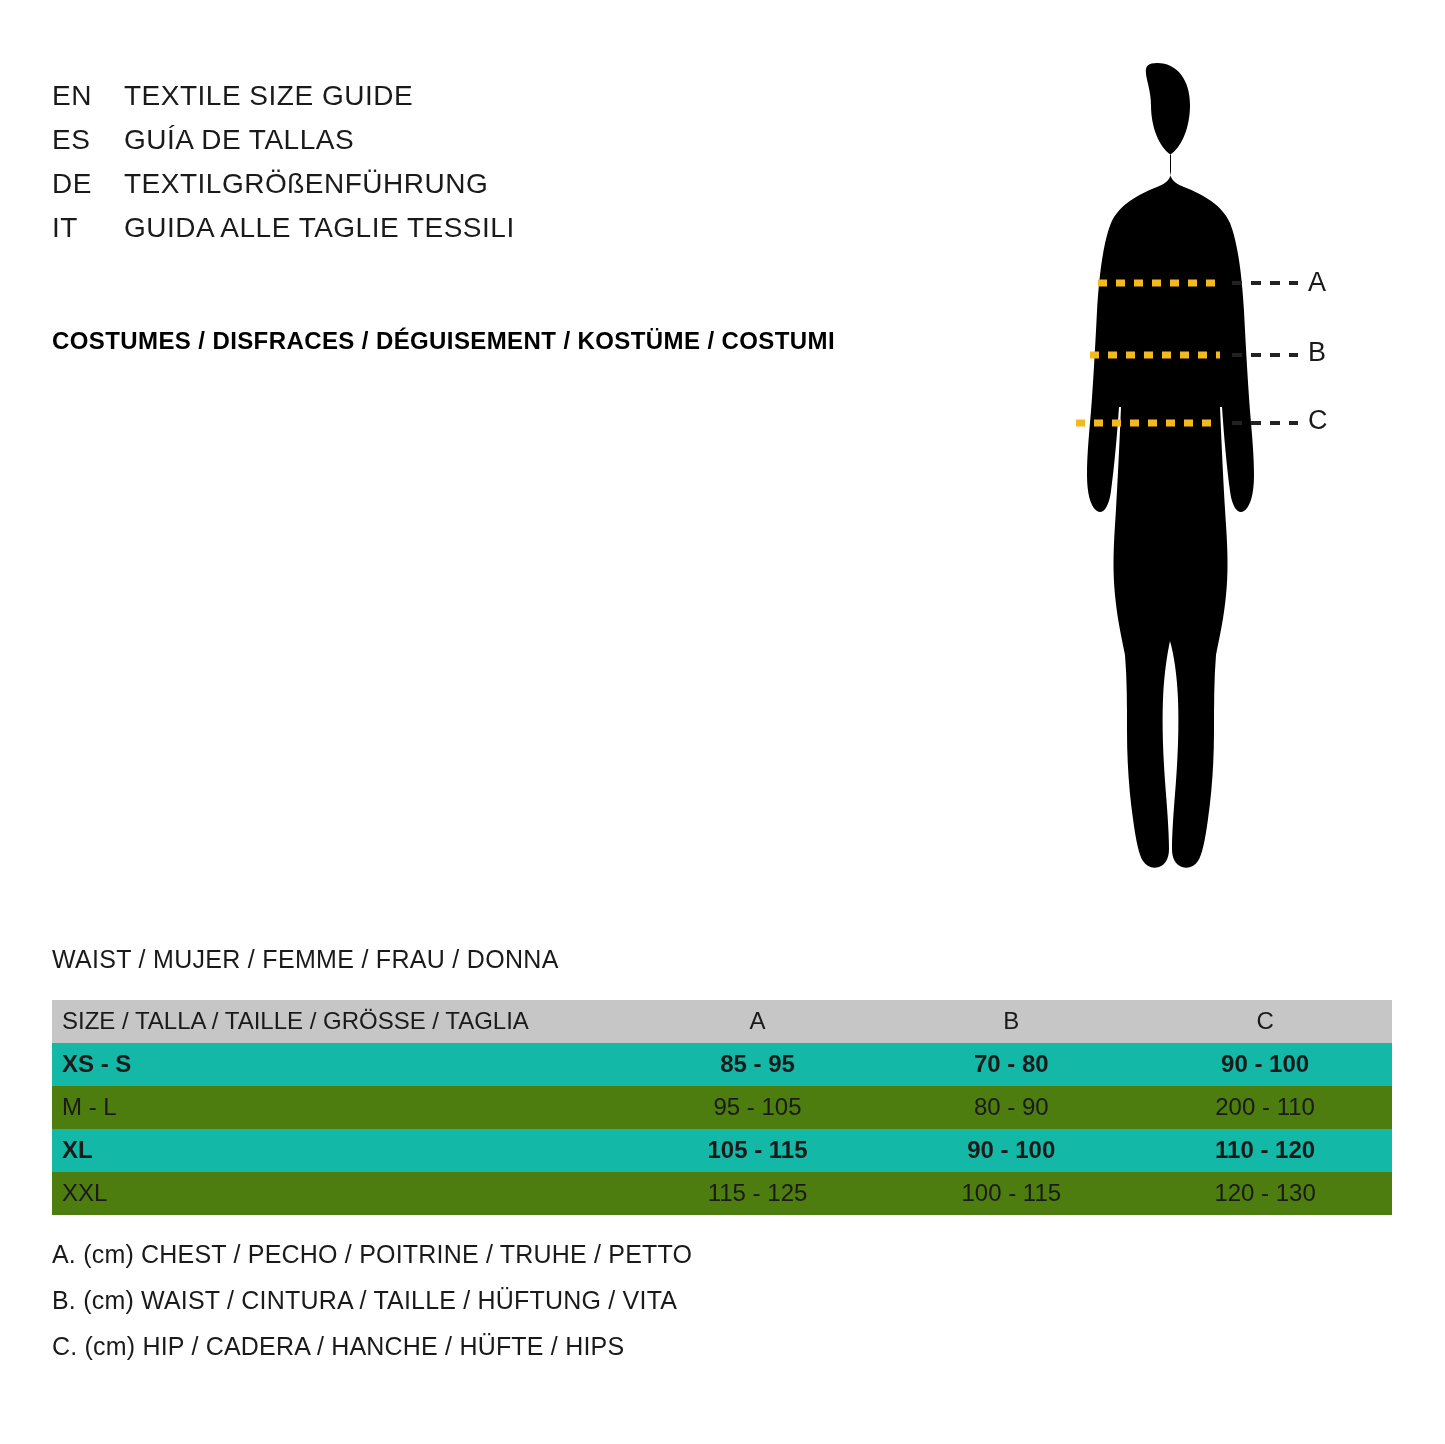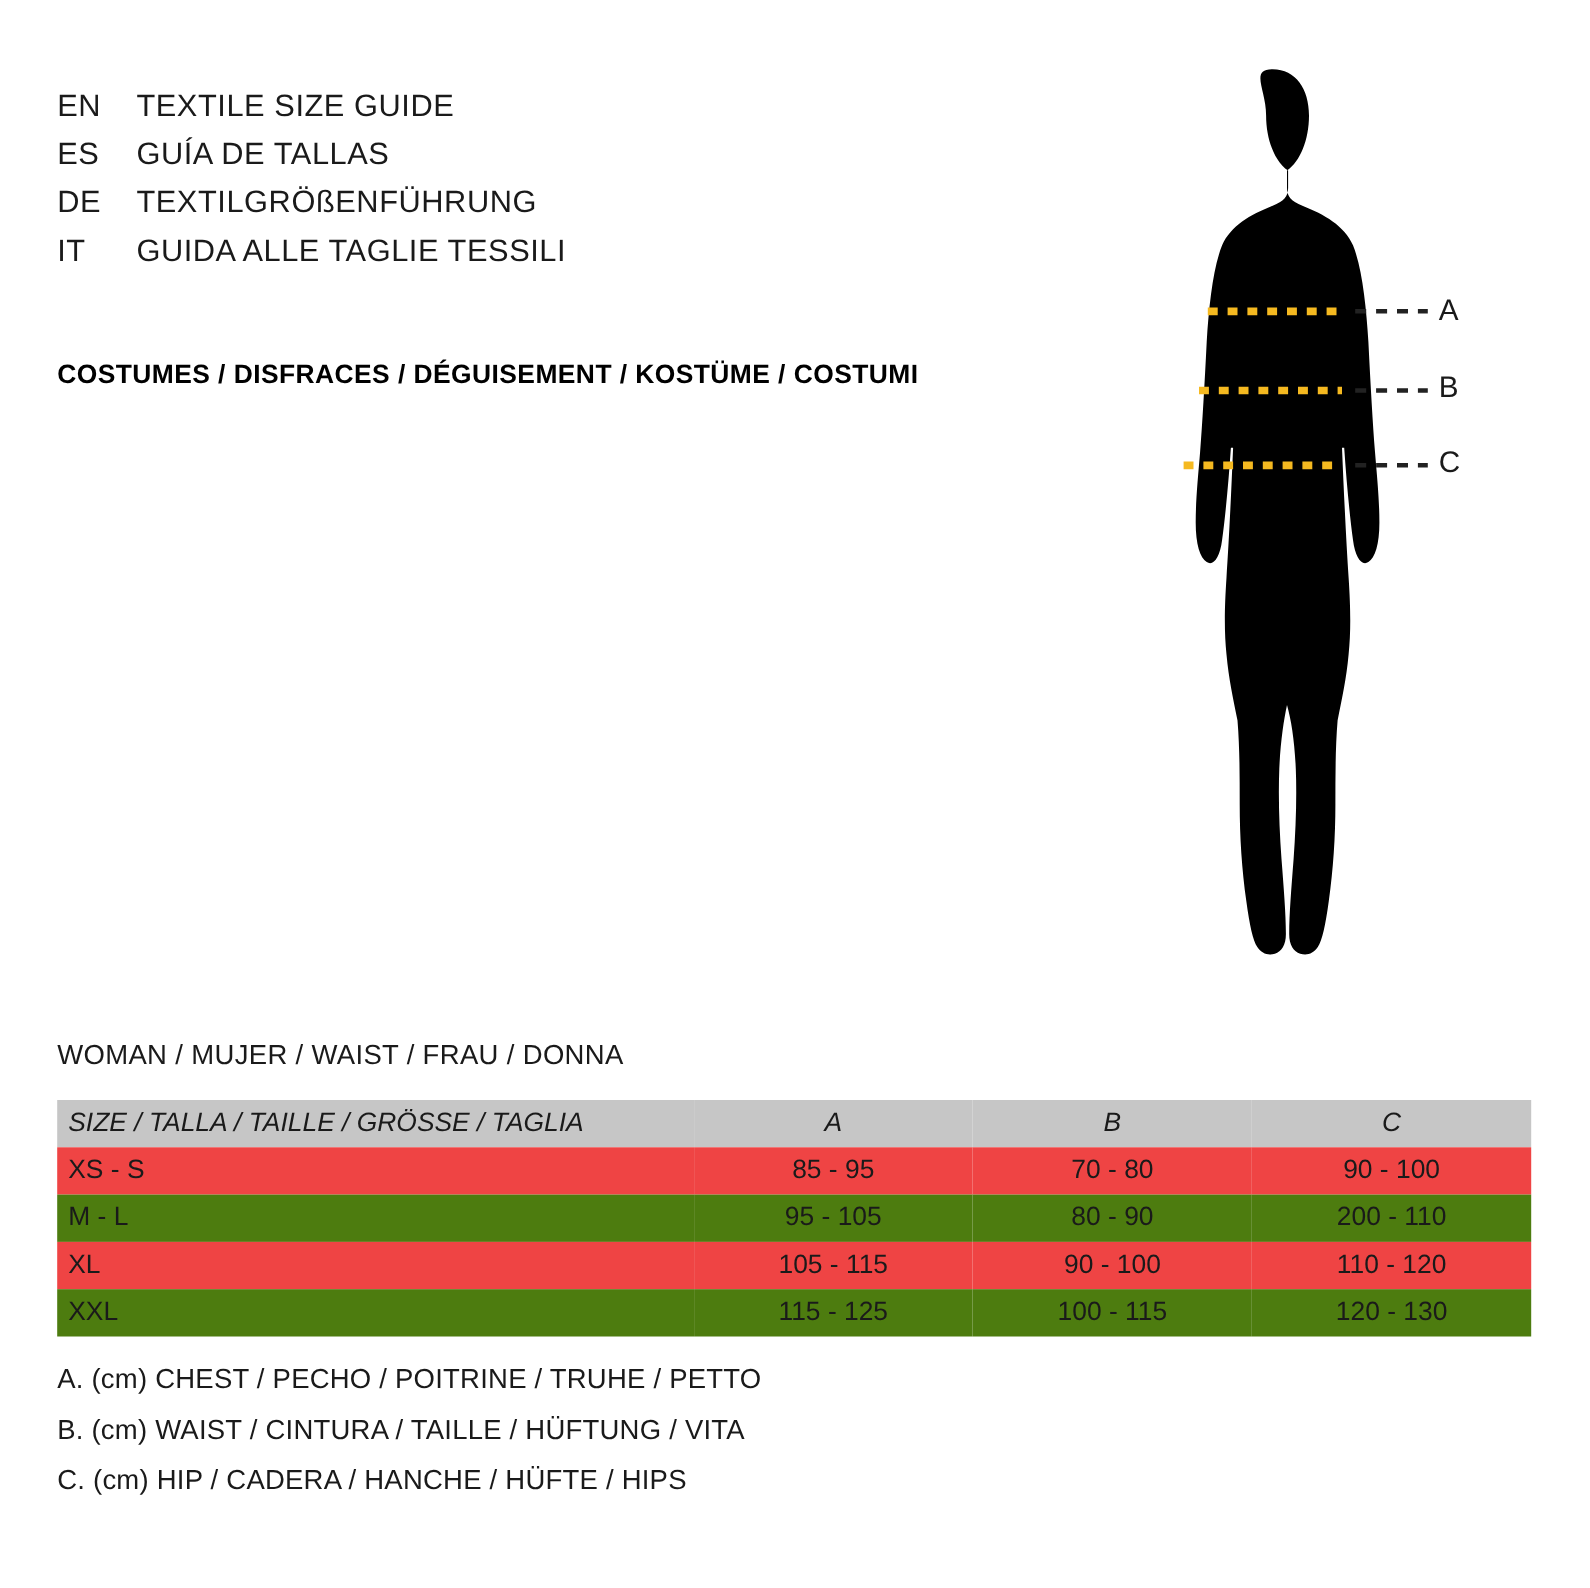--- a/index.html
+++ b/index.html
@@ -99,30 +99,30 @@
     color: #1a1a1a;
   }
   table.size-table th,
   table.size-table td {
     padding: 7px 0 8px 0;
     font-weight: normal;
     text-align: center;
   }
   table.size-table thead th {
     background: #c6c6c6;
-    font-style: italic;
   }
   table.size-table thead th.lbl,
   table.size-table tbody td.lbl {
     text-align: left;
     padding-left: 10px;
     width: 560px;
   }
   table.size-table tbody tr.odd td {
-    background: #ef4444;
+    background: #14b8a6;
+    font-weight: bold;
   }
   table.size-table tbody tr.even td {
     background: #4d7c0f;
   }
   table.size-table td.col {
     width: 250px;
   }
 
   
   .legend {
@@ -196,21 +196,21 @@
     <line x1="212" y1="368" x2="278" y2="368" stroke="#222222" stroke-width="4" stroke-dasharray="10 9"></line>
   </svg>
 
   <div class="measure-labels">
     <span class="m-label m-a">A</span>
     <span class="m-label m-b">B</span>
     <span class="m-label m-c">C</span>
   </div>
 </div>
 
-<div class="table-title">WOMAN / MUJER / WAIST / FRAU / DONNA</div>
+<div class="table-title">WAIST / MUJER / FEMME / FRAU / DONNA</div>
 
 <table class="size-table">
   <thead>
     <tr>
       <th class="lbl">SIZE / TALLA / TAILLE / GRÖSSE / TAGLIA</th>
       <th class="col">A</th>
       <th class="col">B</th>
       <th class="col">C</th>
     </tr>
   </thead>

